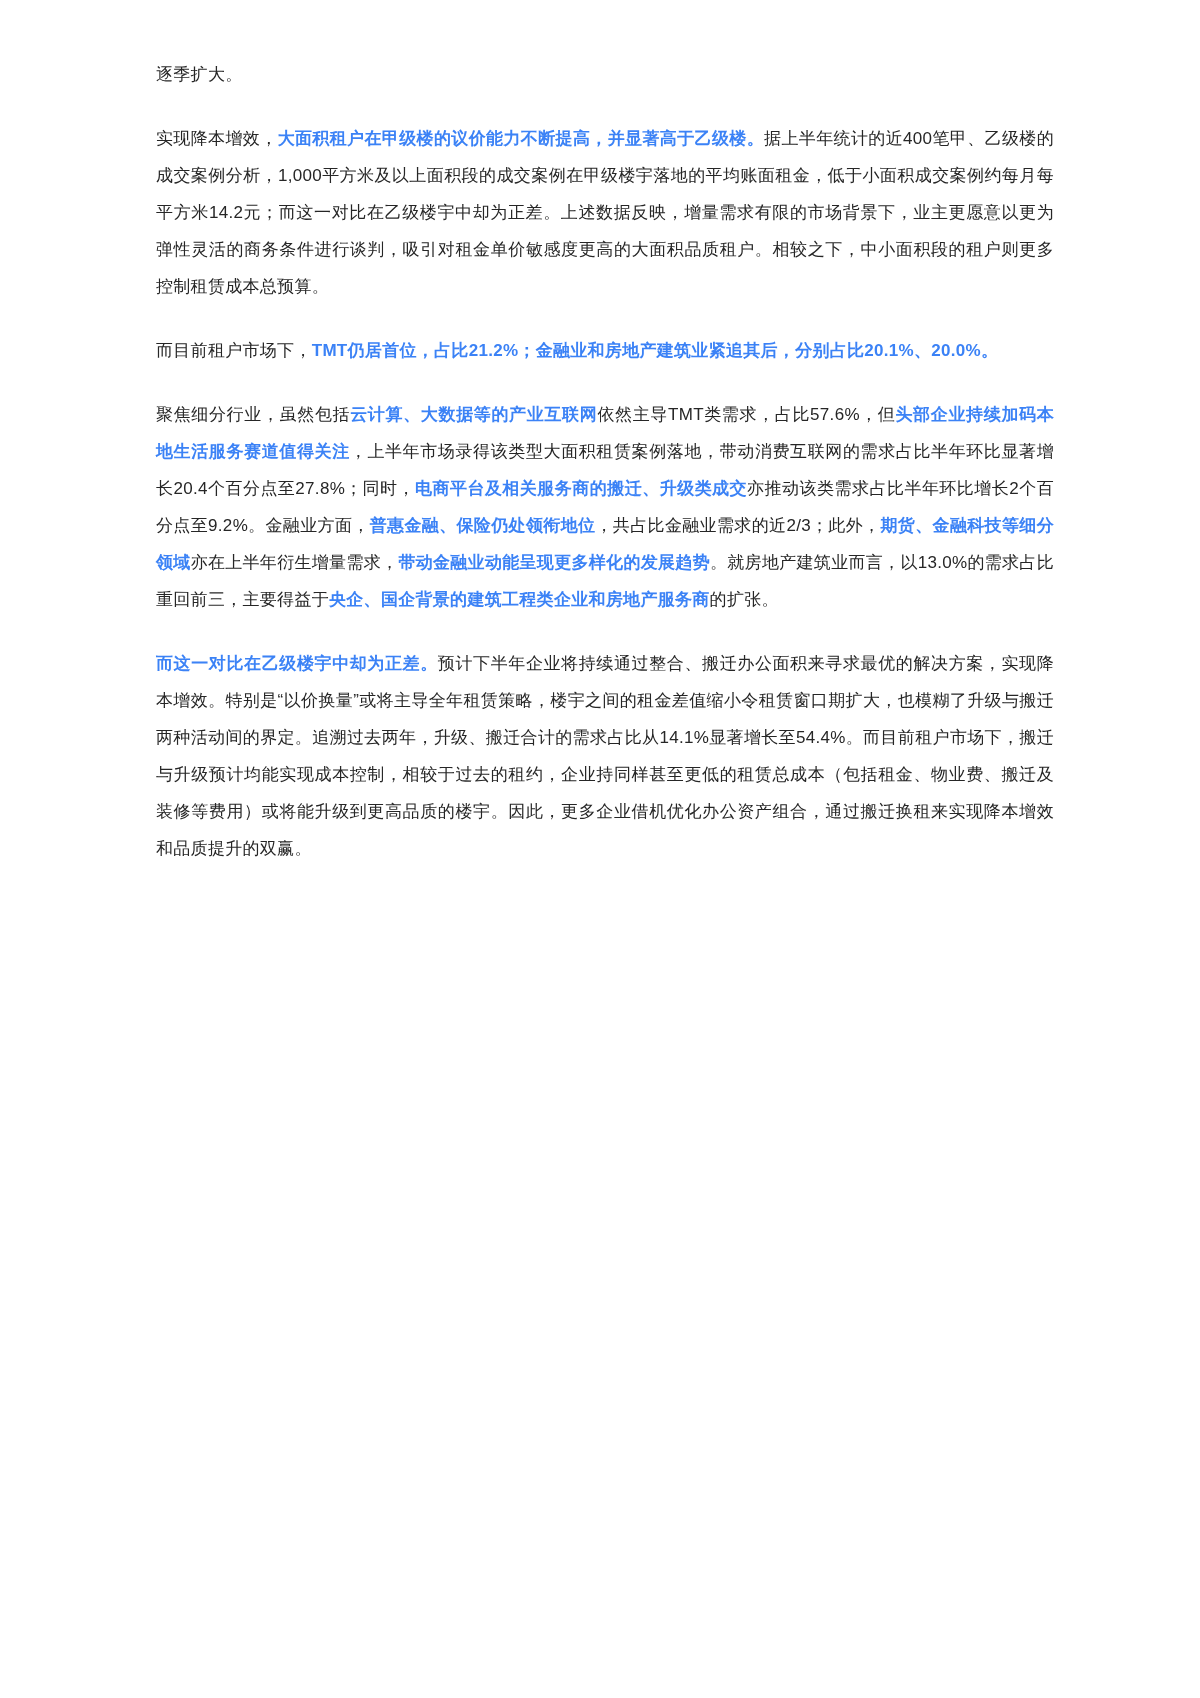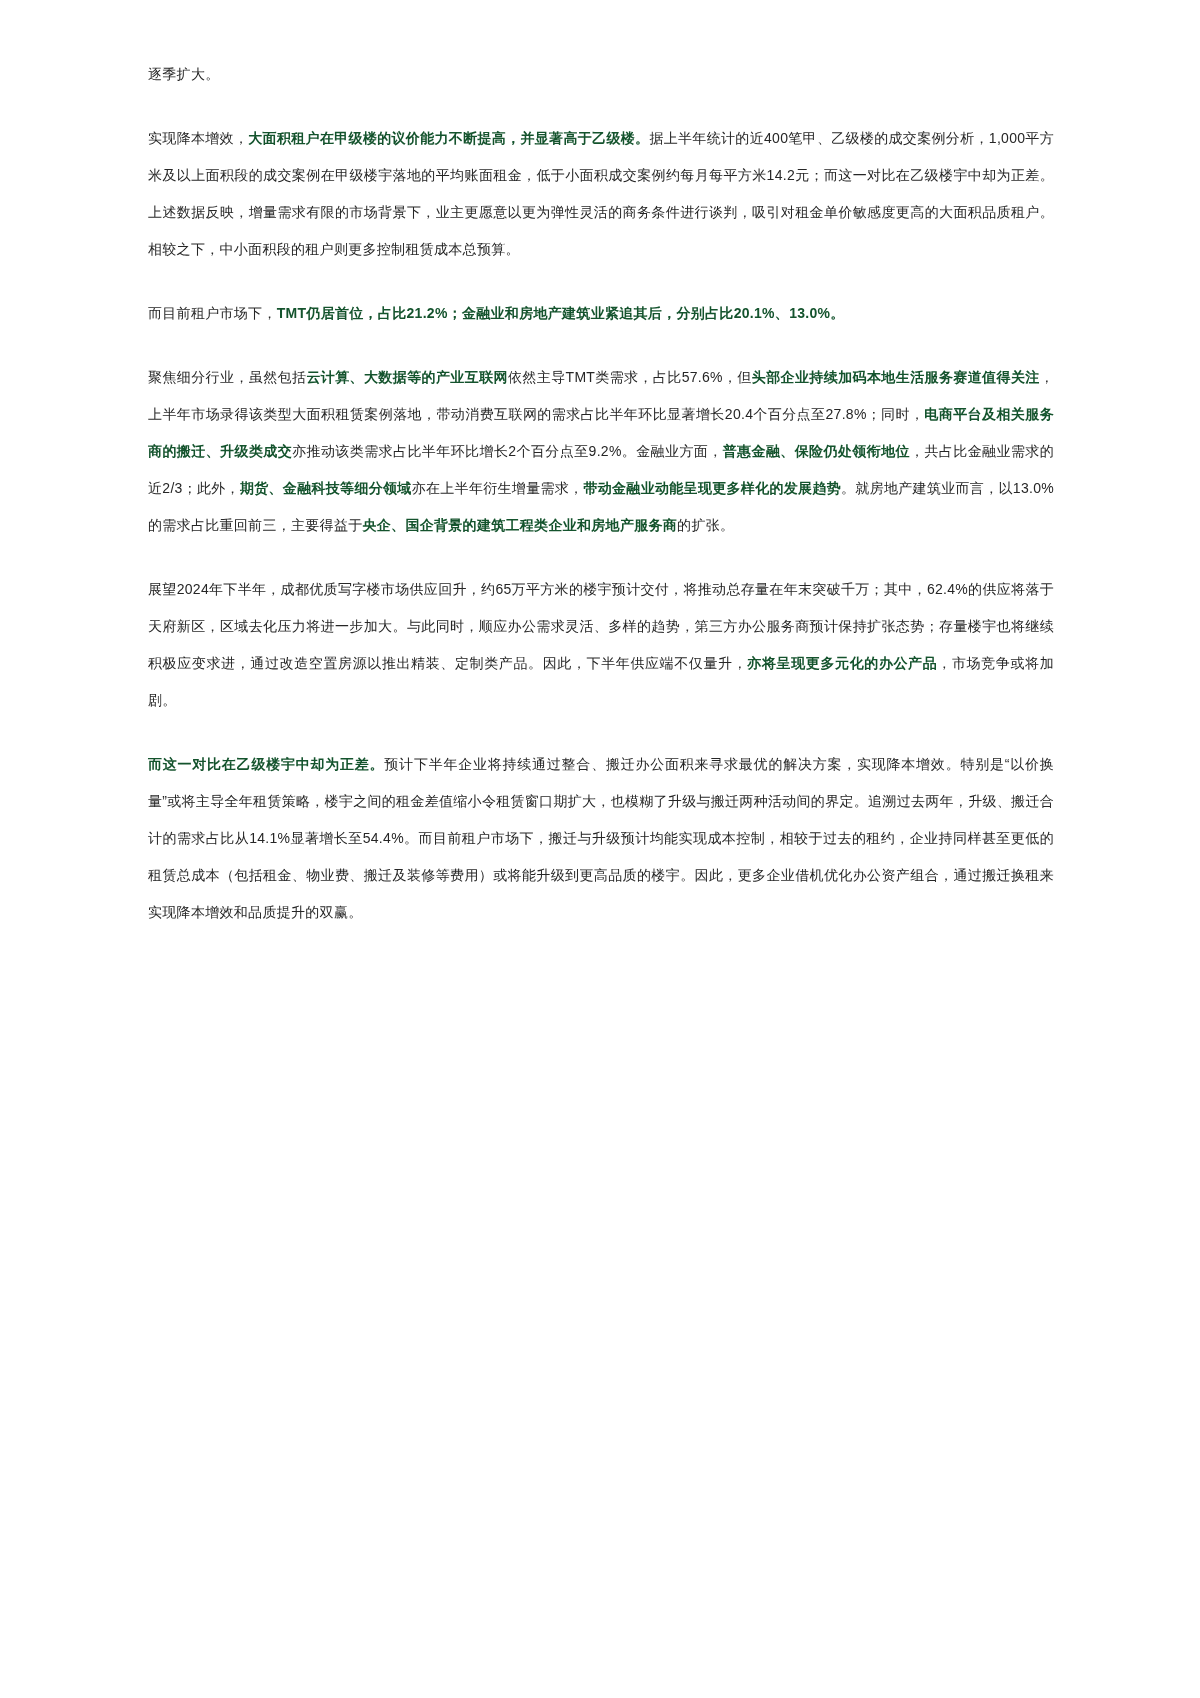--- a/index.html
+++ b/index.html
@@ -13,38 +13,37 @@
     font-family: "Liberation Sans", sans-serif;
     overflow: hidden;
   }
   .page {
     position: absolute;
     left: 148px;
     top: 56px;
     width: 906px;
   }
   .para {
-    font-size: 14px;
+    font-size: 17px;
     line-height: 37px;
     color: #262626;
     text-align: justify;
-    margin: 0 0 27px 0;
+    margin: 0 0 27px 8px;
     letter-spacing: 0.3px;
     word-break: break-all;
   }
   .para strong {
     font-weight: 700;
-    color: #14532d;
+    color: #3b82f6;
   }
 </style>
 </head>
 <body>
 
 <main class="page">
   <div id="doc-body">
       <p class="para"><span>逐季扩大。</span></p>
       <p class="para"><span>实现降本增效，</span><strong>大面积租户在甲级楼的议价能力不断提高，并显著高于乙级楼。</strong><span>据上半年统计的近400笔甲、乙级楼的成交案例分析，1,000平方米及以上面积段的成交案例在甲级楼宇落地的平均账面租金，低于小面积成交案例约每月每平方米14.2元；而这一对比在乙级楼宇中却为正差。上述数据反映，增量需求有限的市场背景下，业主更愿意以更为弹性灵活的商务条件进行谈判，吸引对租金单价敏感度更高的大面积品质租户。相较之下，中小面积段的租户则更多控制租赁成本总预算。</span></p>
-      <p class="para"><span>而目前租户市场下，</span><strong>TMT仍居首位，占比21.2%；金融业和房地产建筑业紧追其后，分别占比20.1%、13.0%。</strong></p>
+      <p class="para"><span>而目前租户市场下，</span><strong>TMT仍居首位，占比21.2%；金融业和房地产建筑业紧追其后，分别占比20.1%、20.0%。</strong></p>
       <p class="para"><span>聚焦细分行业，虽然包括</span><strong>云计算、大数据等的产业互联网</strong><span>依然主导TMT类需求，占比57.6%，但</span><strong>头部企业持续加码本地生活服务赛道值得关注</strong><span>，上半年市场录得该类型大面积租赁案例落地，带动消费互联网的需求占比半年环比显著增长20.4个百分点至27.8%；同时，</span><strong>电商平台及相关服务商的搬迁、升级类成交</strong><span>亦推动该类需求占比半年环比增长2个百分点至9.2%。金融业方面，</span><strong>普惠金融、保险仍处领衔地位</strong><span>，共占比金融业需求的近2/3；此外，</span><strong>期货、金融科技等细分领域</strong><span>亦在上半年衍生增量需求，</span><strong>带动金融业动能呈现更多样化的发展趋势</strong><span>。就房地产建筑业而言，以13.0%的需求占比重回前三，主要得益于</span><strong>央企、国企背景的建筑工程类企业和房地产服务商</strong><span>的扩张。</span></p>
-      <p class="para"><span>展望2024年下半年，成都优质写字楼市场供应回升，约65万平方米的楼宇预计交付，将推动总存量在年末突破千万；其中，62.4%的供应将落于天府新区，区域去化压力将进一步加大。与此同时，顺应办公需求灵活、多样的趋势，第三方办公服务商预计保持扩张态势；存量楼宇也将继续积极应变求进，通过改造空置房源以推出精装、定制类产品。因此，下半年供应端不仅量升，</span><strong>亦将呈现更多元化的办公产品</strong><span>，市场竞争或将加剧。</span></p>
       <p class="para"><strong>而这一对比在乙级楼宇中却为正差。</strong><span>预计下半年企业将持续通过整合、搬迁办公面积来寻求最优的解决方案，实现降本增效。特别是“以价换量”或将主导全年租赁策略，楼宇之间的租金差值缩小令租赁窗口期扩大，也模糊了升级与搬迁两种活动间的界定。追溯过去两年，升级、搬迁合计的需求占比从14.1%显著增长至54.4%。而目前租户市场下，搬迁与升级预计均能实现成本控制，相较于过去的租约，企业持同样甚至更低的租赁总成本（包括租金、物业费、搬迁及装修等费用）或将能升级到更高品质的楼宇。因此，更多企业借机优化办公资产组合，通过搬迁换租来实现降本增效和品质提升的双赢。</span></p>
     </div>
 </main>
 
 </body></html>

